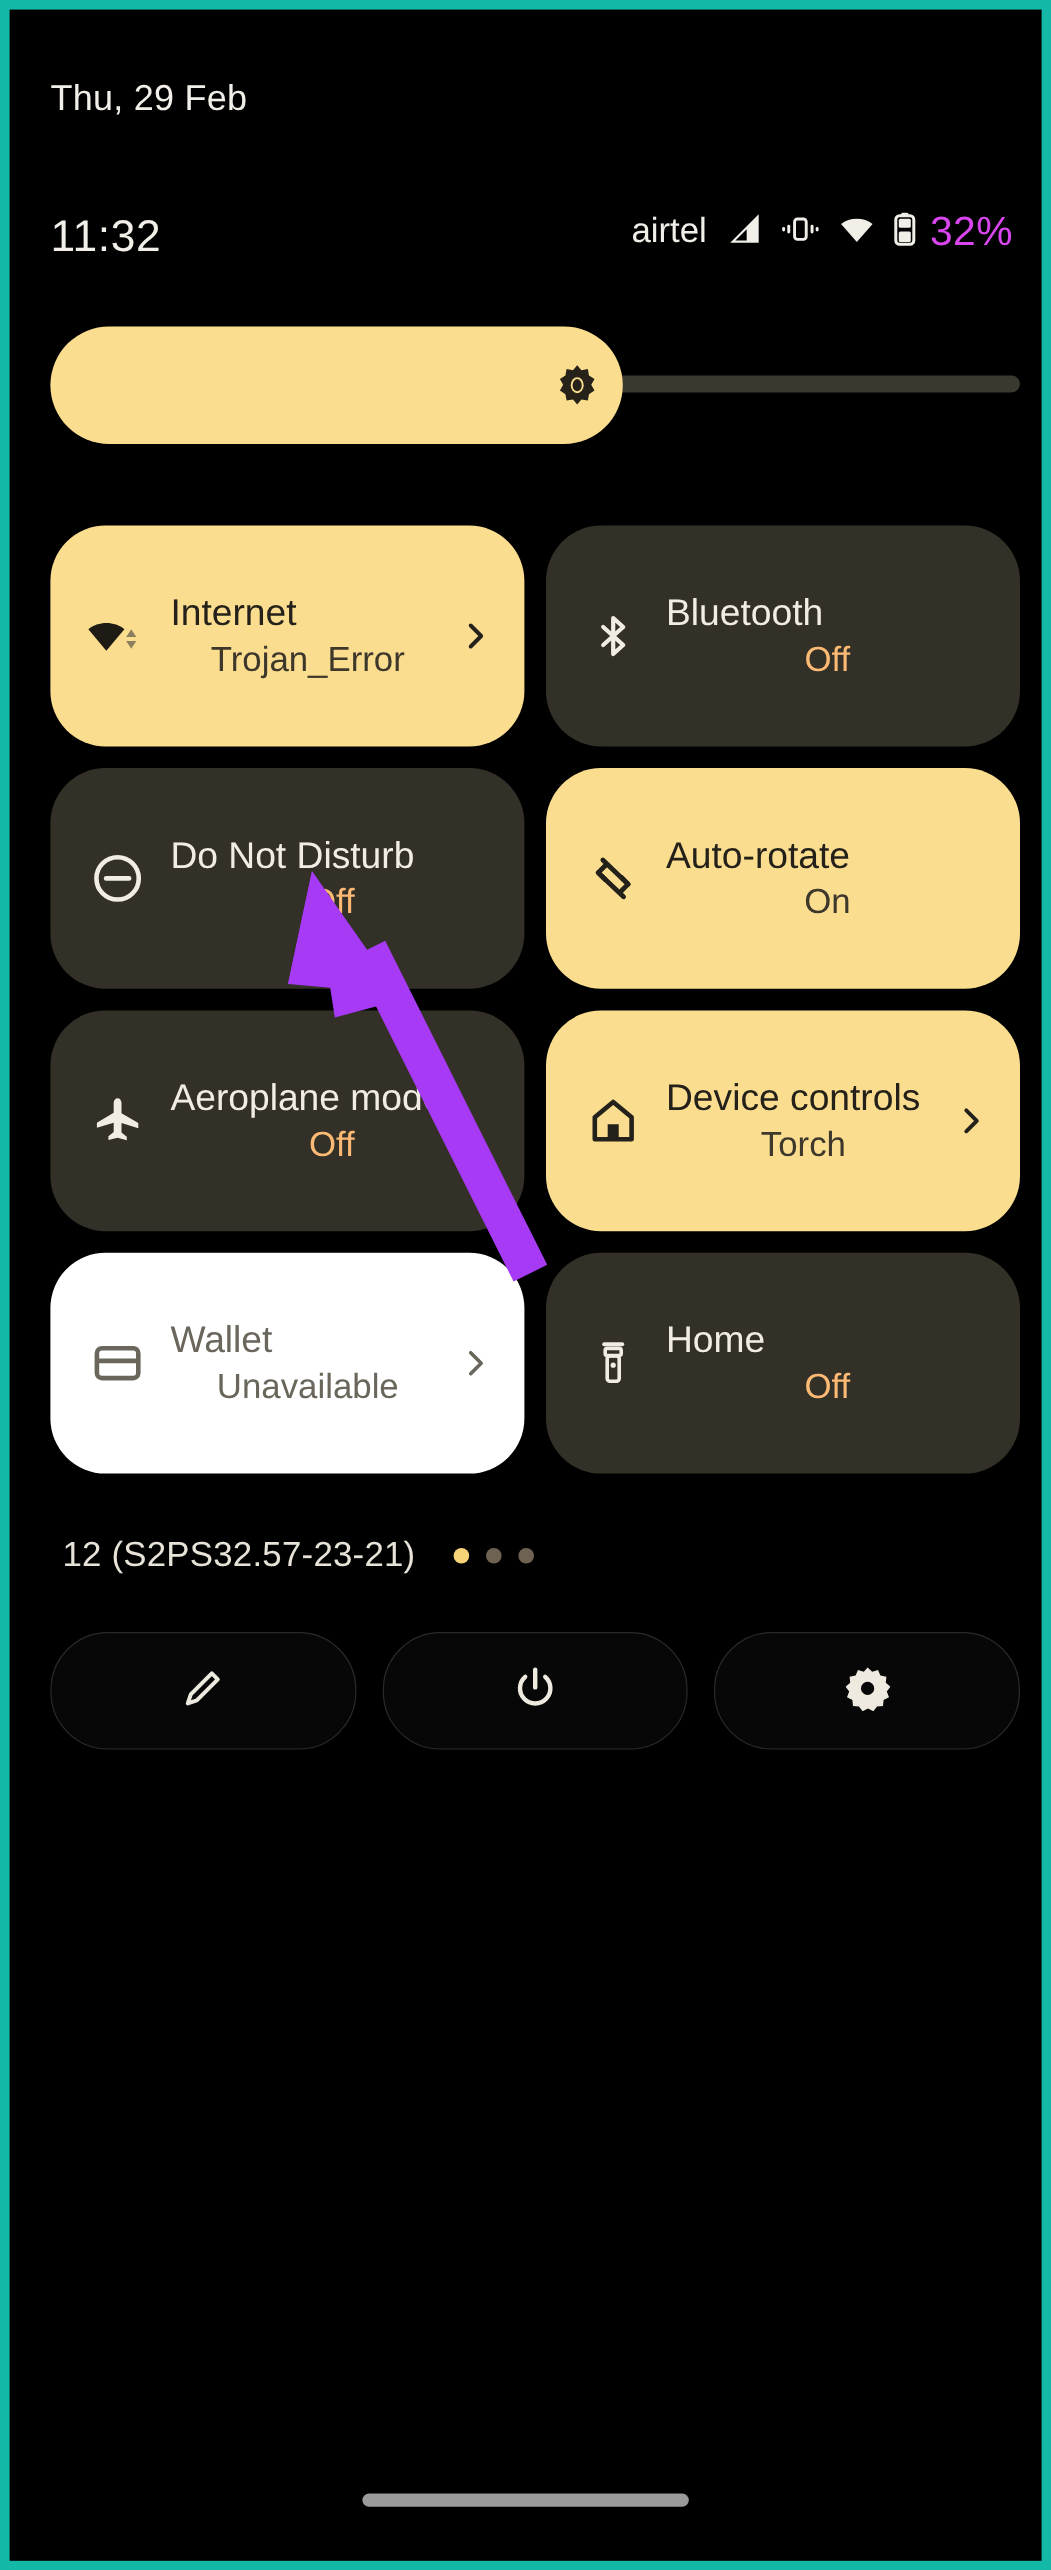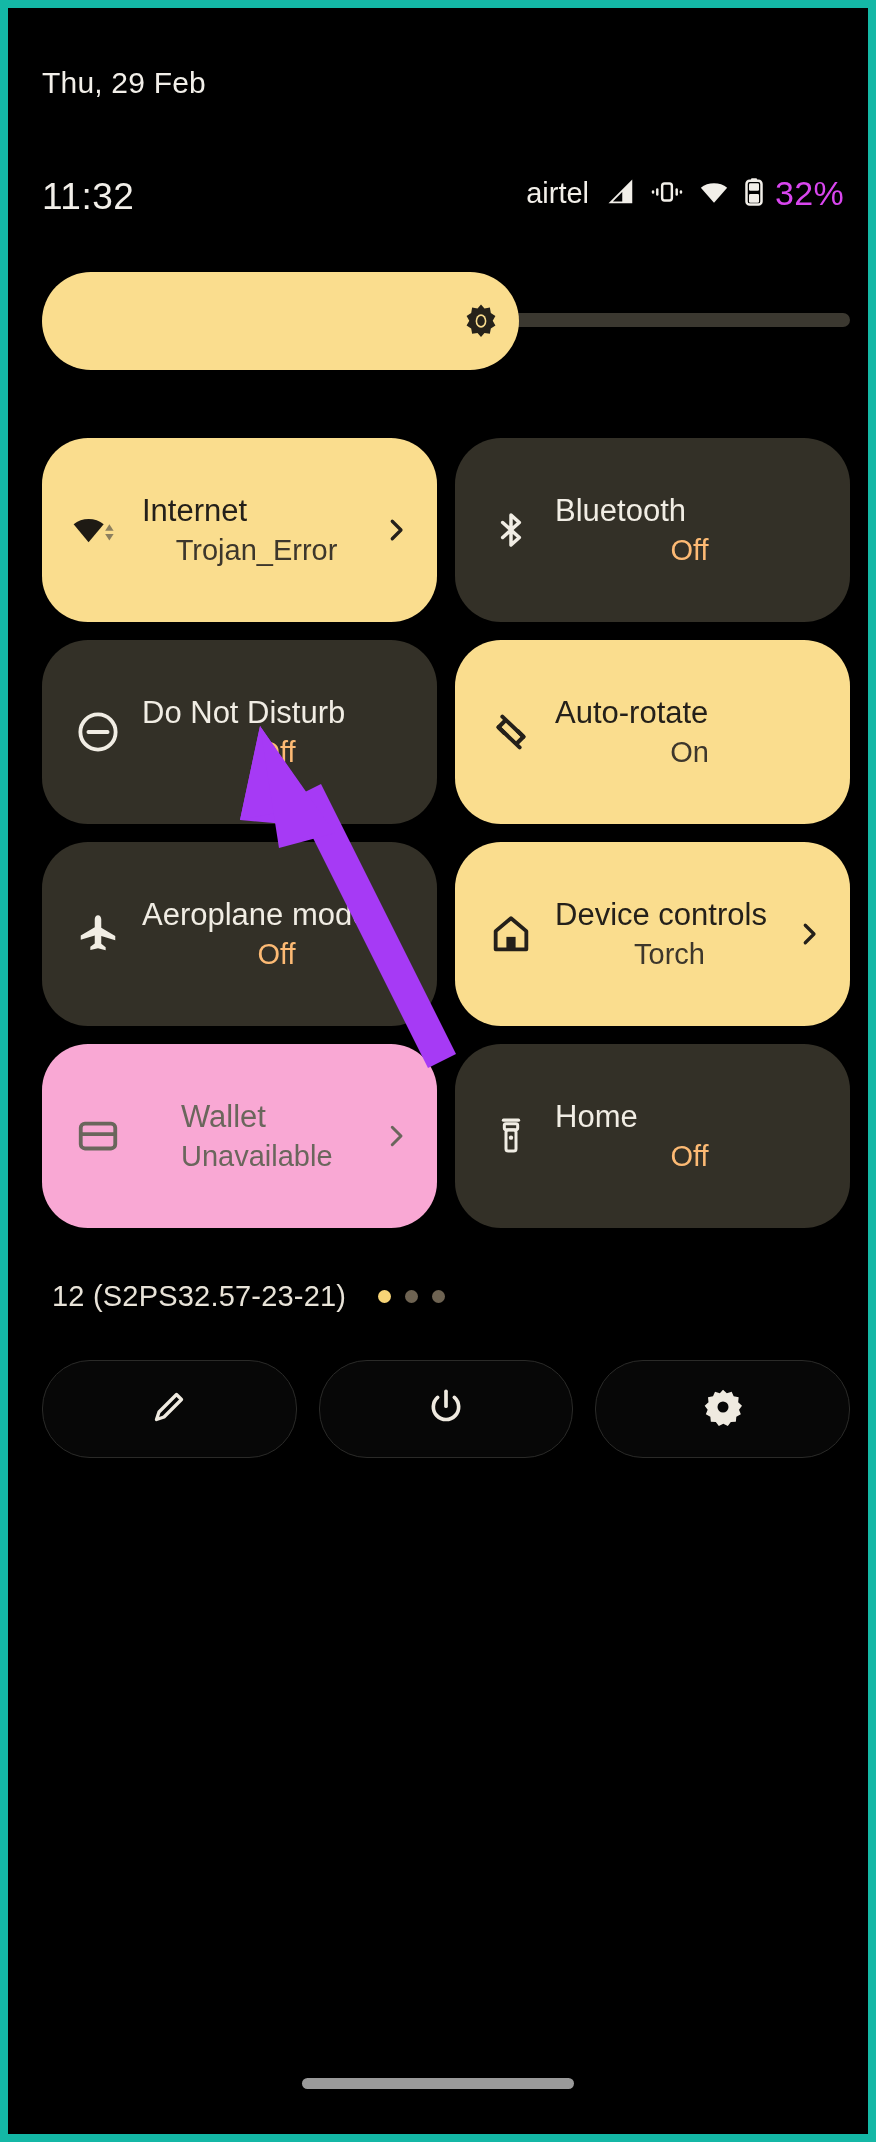--- a/index.html
+++ b/index.html
@@ -120,21 +120,21 @@
     height: 184px;
     border-radius: 46px;
     display: flex;
     align-items: center;
     box-sizing: border-box;
     padding: 0 26px 0 30px;
     overflow: hidden;
   }
   .tile.inactive { background: #333027; }
   .tile.active   { background: #FADD8E; }
-  .tile.disabled { background: #f9a8d4; gap: 39px; }
+  .tile.disabled { background: #ffffff; }
 
   .tile-icon {
     flex: 0 0 auto;
     width: 52px;
     height: 52px;
     display: flex;
     align-items: center;
     justify-content: center;
     margin-right: 18px;
   }

